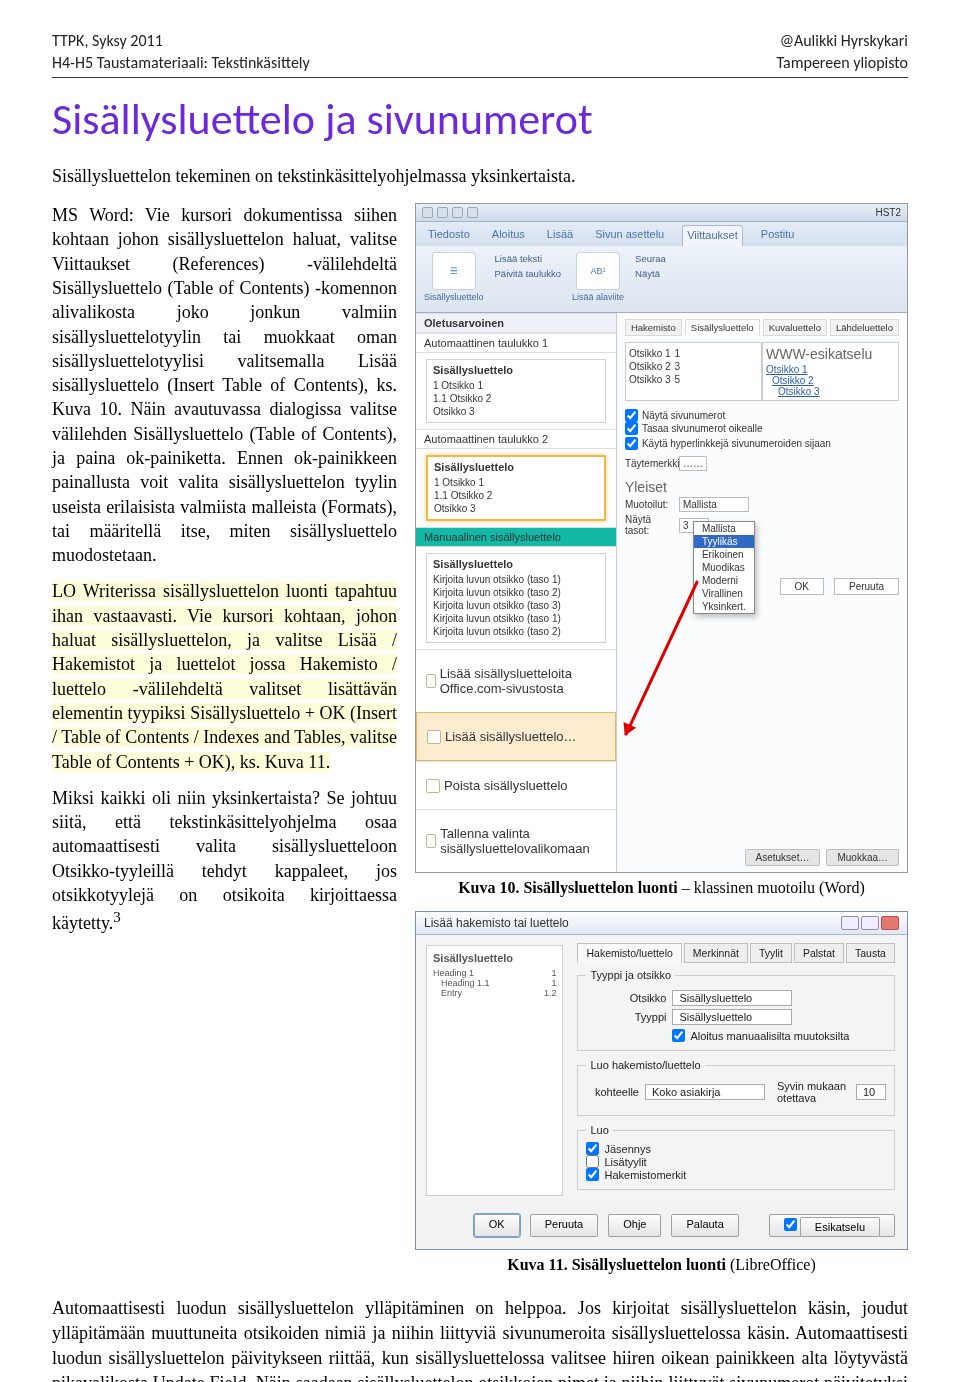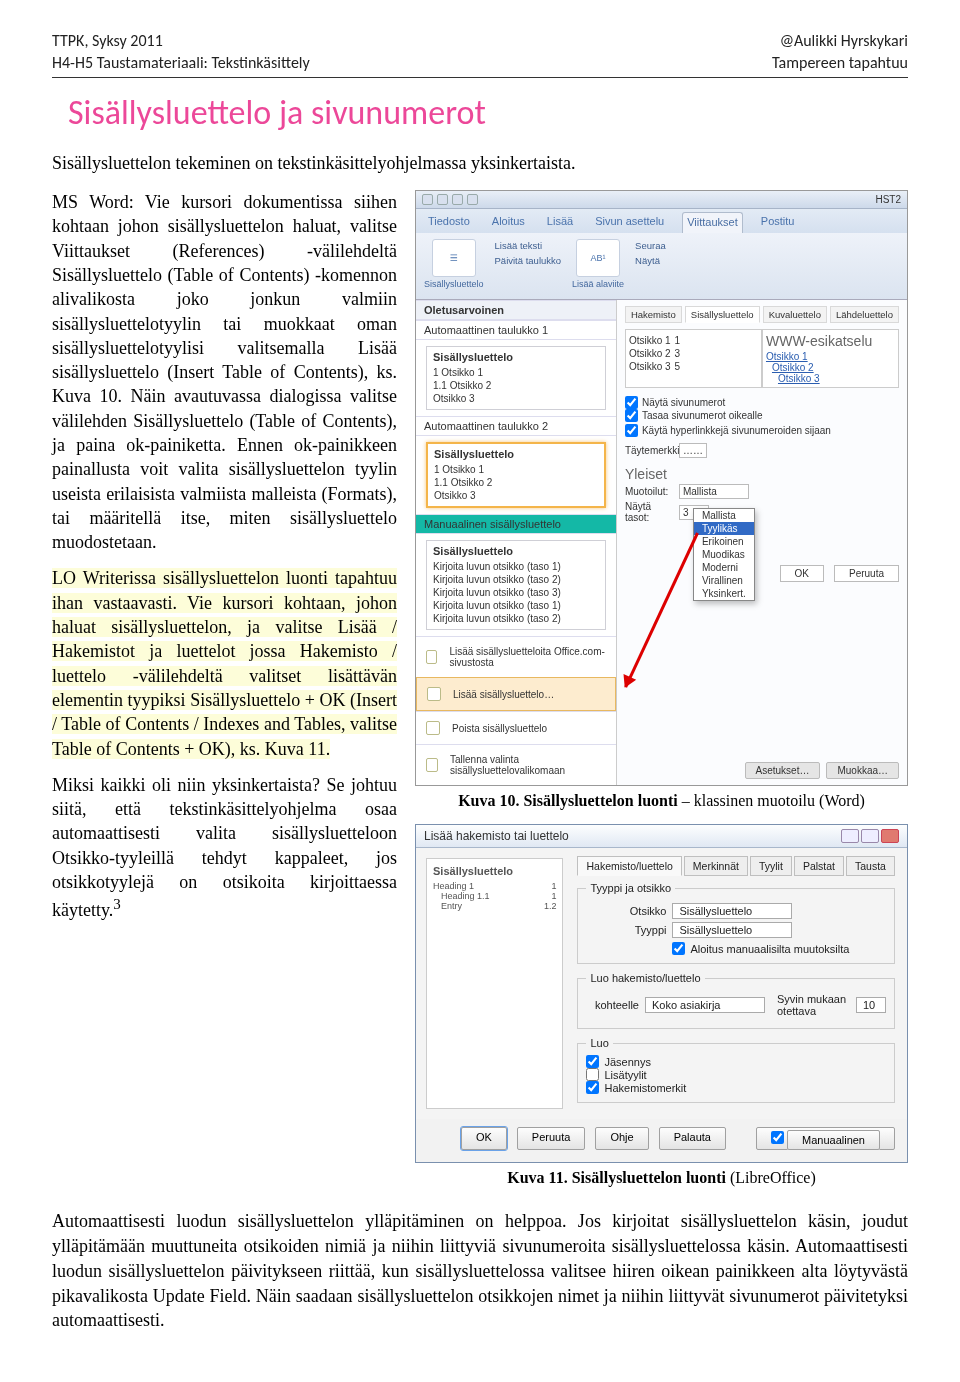--- a/index.html
+++ b/index.html
@@ -4,21 +4,21 @@
 <style>
   * { box-sizing: border-box; margin: 0; padding: 0; }
   html, body { width: 960px; background: #fff; font-family: "Times New Roman", Times, serif; color: #000; }
   .page { padding: 30px 52px 40px 52px; }
   .header-row { display: flex; justify-content: space-between; font-family: Calibri, Arial, sans-serif; font-size: 16px; color: #222; }
   .header-row div { line-height: 1.35; }
   .hdr-left, .hdr-right { }
   .hdr-right { text-align: right; }
   .hdr-rule { border: none; border-top: 1px solid #333; margin: 4px 0 14px 0; }
 
-  h1.doc-title { font-family: Calibri, Arial, sans-serif; color: #ec4899; font-weight: 400; font-size: 34px; margin: 6px 0 18px 16px; }
+  h1.doc-title { font-family: Calibri, Arial, sans-serif; color: #6d28d9; font-weight: 400; font-size: 44px; margin: 6px 0 18px 0; }
 
   p.intro { font-size: 18px; line-height: 1.38; margin: 0 0 14px 0; }
 
   .two-col { display: flex; gap: 18px; align-items: flex-start; }
   .col-text { width: 345px; flex: 0 0 345px; }
   .col-figs { flex: 1; }
 
   .body-para { font-size: 18px; line-height: 1.35; margin: 0 0 12px 0; text-align: justify; }
   .highlight { background: #fdfdd9; }
 
@@ -41,21 +41,21 @@
   .fig10 .rib-group2 { display:flex; flex-direction:column; gap:2px; font-size:9.5px; }
   .fig10 .rib-group2 span { padding:1px 3px; color:#3d5e8f; }
 
   .fig10 .gallery-area { position:relative; display:flex; background:#fff; }
   .fig10 .gallery { width: 63%; background:#fff; border-right:1px solid #ccc; }
   .fig10 .gallery .section-title { background:#eef1f7; padding:3px 8px; font-size:11px; font-weight:600; border-top:1px solid #dde; border-bottom:1px solid #dde; }
   .fig10 .gallery .thumb { margin:6px 10px; border:1px solid #cfcfd6; background:#fff; padding:4px 6px; }
   .fig10 .gallery .thumb.sel { border:2px solid #f4b54a; box-shadow:0 0 4px rgba(240,160,40,0.6); }
   .fig10 .gallery .thumb .ttl { font-weight:700; font-size:11px; margin-bottom:3px; }
   .fig10 .gallery .thumb .row { display:flex; justify-content:space-between; font-size:10px; padding:1px 0; }
-  .fig10 .gallery .footer-item { display:flex; align-items:center; gap:12px; padding:9px 10px; border-top:1px solid #dde; font-size:10px; color:#333; }
+  .fig10 .gallery .footer-item { display:flex; align-items:center; gap:4px; padding:16px 10px; border-top:1px solid #dde; font-size:13px; color:#333; }
   .fig10 .gallery .footer-item.hover { background:#fdeccf; border:1px solid #e8b860; }
   .fig10 .gallery .footer-item .ic { width:14px; height:14px; background:#fff; border:1px solid #bb8; display:inline-block; border-radius:2px; }
 
   .fig10 .side-panel { flex:1; background:#fbfcfe; padding:6px 8px; font-size:10px; color:#333; position:relative; }
   .fig10 .side-panel .panel-tabs { display:flex; gap:3px; margin-bottom:6px; }
   .fig10 .side-panel .panel-tabs span { padding:2px 5px; border:1px solid #d9d9d9; background:#f3f3f3; font-size:9.5px; }
   .fig10 .side-panel .panel-tabs span.active { background:#fff; border-bottom-color:#fff; }
   .fig10 .side-panel .group { margin:4px 0 8px; font-size:10px; }
   .fig10 .side-panel .group-title { font-size:14px; color:#666; margin-bottom:2px; }
   .fig10 .side-panel .row { display:flex; align-items:center; gap:4px; margin:2px 0; }
@@ -102,21 +102,21 @@
 
 <div class="page">
 
   <div class="header-row">
     <div class="hdr-left">
       <div>TTPK, Syksy 2011</div>
       <div>H4-H5 Taustamateriaali: Tekstinkäsittely</div>
     </div>
     <div class="hdr-right">
       <div>@Aulikki Hyrskykari</div>
-      <div>Tampereen tapahtuu</div>
+      <div>Tampereen yliopisto</div>
     </div>
   </div>
   <hr class="hdr-rule">
 
   <h1 class="doc-title">Sisällysluettelo ja sivunumerot</h1>
 
   <p class="intro">Sisällysluettelon tekeminen on tekstinkäsittelyohjelmassa yksinkertaista.</p>
 
   <div class="two-col">
     <div class="col-text">
@@ -404,21 +404,21 @@
                   <span>Hakemistomerkit</span>
                 </div>
             </fieldset>
           </div>
         </div>
         <div class="btnbar">
           <span class="primary">OK</span>
           <span>Peruuta</span>
           <span>Ohje</span>
           <span>Palauta</span>
-          <span style="margin-left:20px;"><input type="checkbox" checked="" style=""> <span>Manuaalinen</span></span>
+          <span style="margin-left:20px;"><input type="checkbox" checked="" style=""> <span>Esikatselu</span></span>
         </div>
       </div>
 
       <p class="figure-caption">
         <b>Kuva 11. Sisällysluettelon luonti</b><span> (LibreOffice)</span>
       </p>
 
     </div>
   </div>
 

